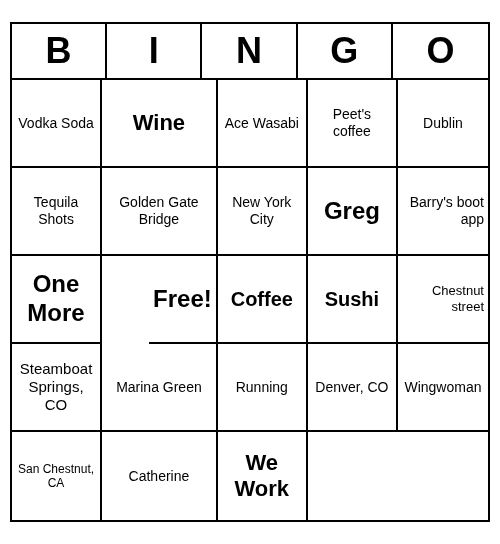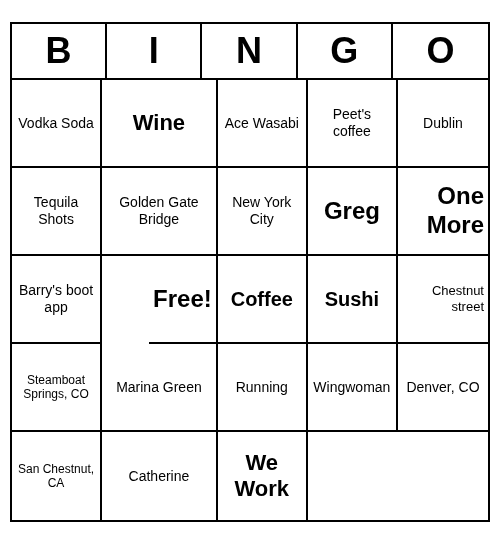--- a/index.html
+++ b/index.html
@@ -107,30 +107,30 @@
     <div class="bingo-cell large-text">Wine</div>
     <div class="bingo-cell">Ace Wasabi</div>
     <div class="bingo-cell">Peet's coffee</div>
     <div class="bingo-cell">Dublin</div>
 
     <div class="bingo-cell">Tequila Shots</div>
     <div class="bingo-cell">Golden Gate Bridge</div>
     <div class="bingo-cell">New York City</div>
     <div class="bingo-cell xl-text">Greg</div>
 
+    <div class="bingo-cell">Barry's boot app</div>
     <div class="bingo-cell xl-text">One More</div>
-    <div class="bingo-cell">Barry's boot app</div>
     <div class="bingo-cell free">Free!</div>
     <div class="bingo-cell medium-large">Coffee</div>
     <div class="bingo-cell medium-large">Sushi</div>
 
     <div class="bingo-cell" style="font-size:13px;">Chestnut street</div>
-    <div class="bingo-cell" style="font-size:12px;">Steamboat Springs, CO</div>
+    <div class="bingo-cell" style="font-size:15px;">Steamboat Springs, CO</div>
     <div class="bingo-cell">Marina Green</div>
     <div class="bingo-cell">Running</div>
 
+    <div class="bingo-cell">Denver, CO</div>
     <div class="bingo-cell">Wingwoman</div>
-    <div class="bingo-cell">Denver, CO</div>
     <div class="bingo-cell" style="font-size:12px;">San Chestnut, CA</div>
     <div class="bingo-cell">Catherine</div>
     <div class="bingo-cell large-text">We Work</div>
   </div>
 </div>
 
 </body></html>

